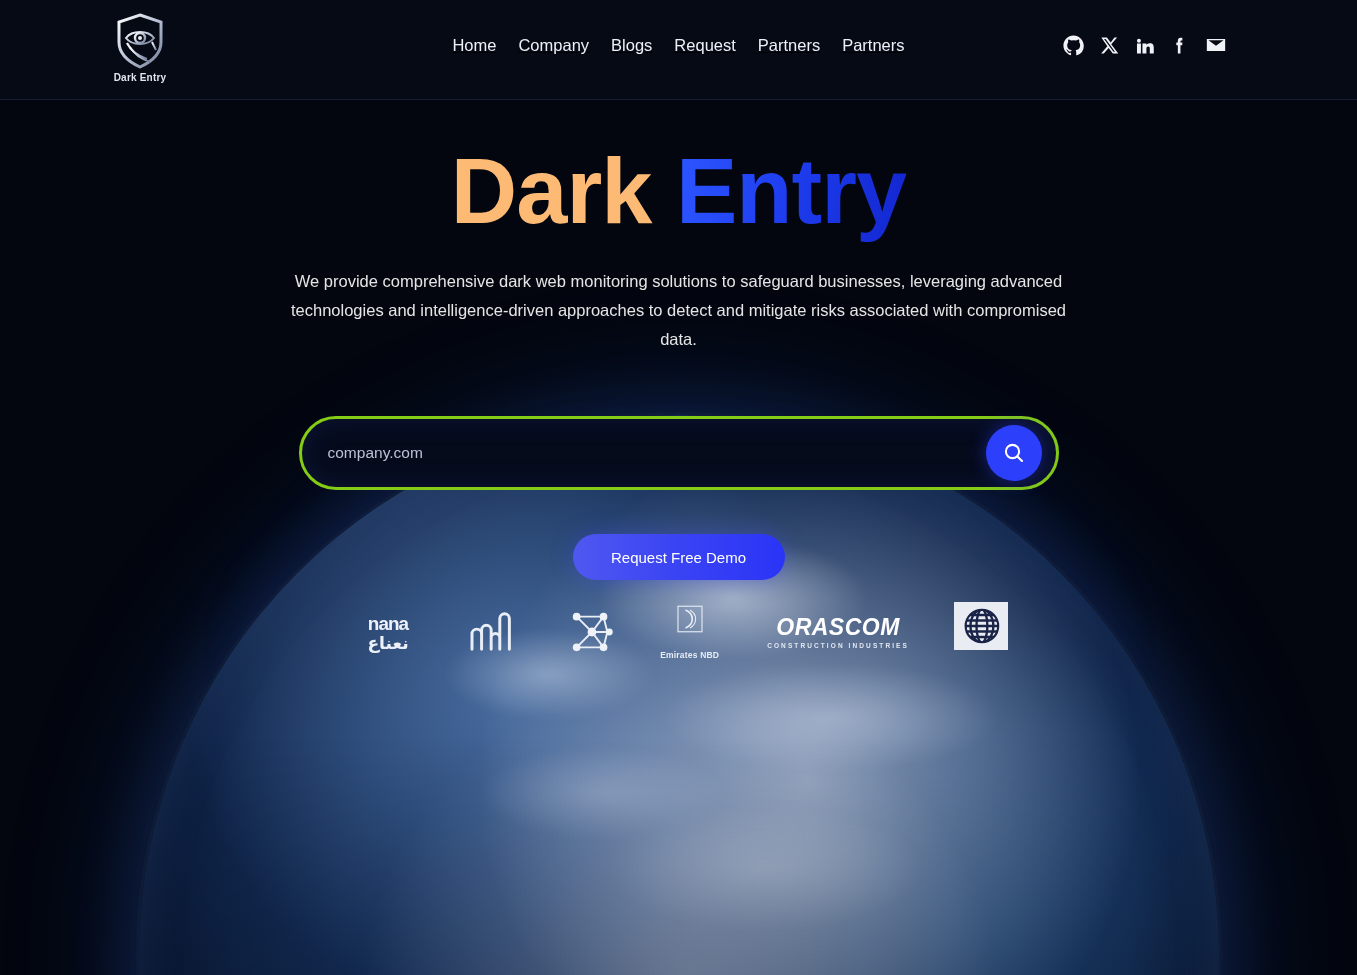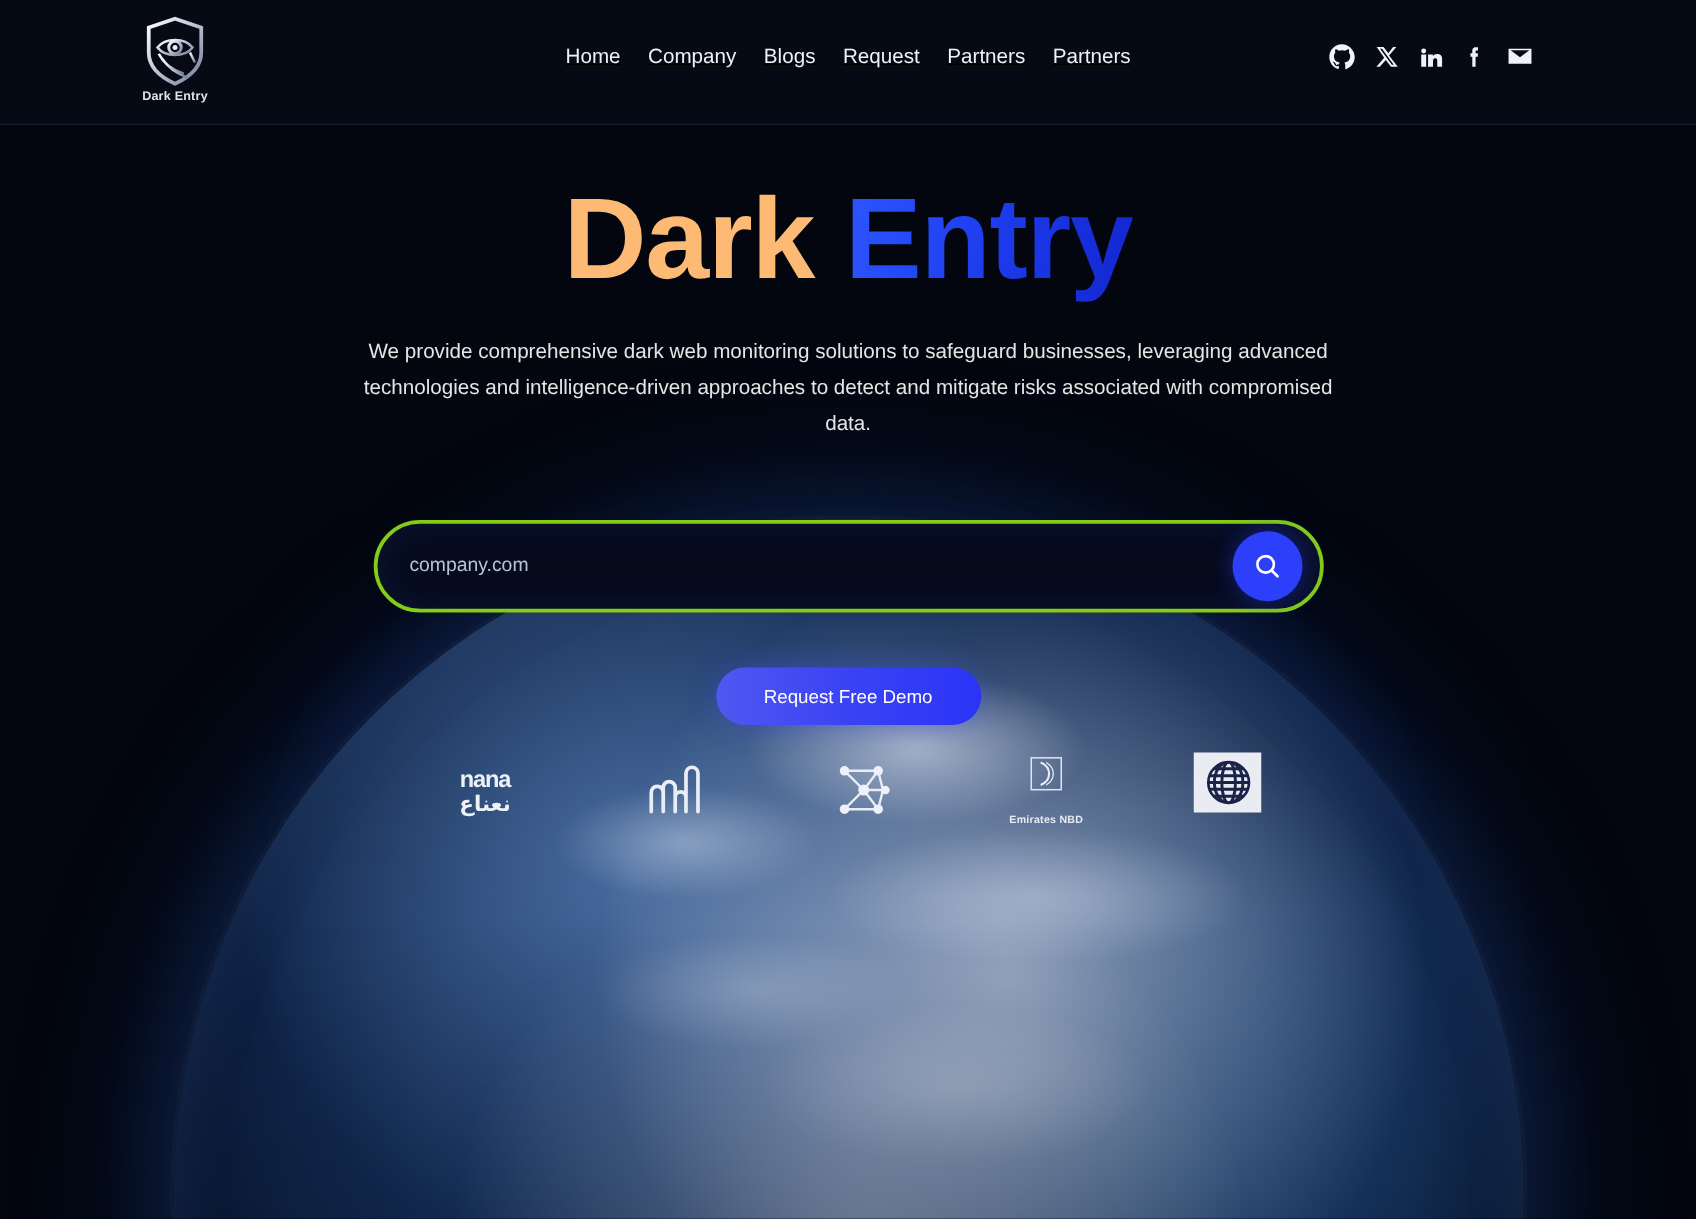--- a/index.html
+++ b/index.html
@@ -278,20 +278,24 @@
 
       <div class="logo logo-enbd">
         <svg viewBox="0 0 40 38" width="30" height="30">
           <rect x="4" y="2" width="32" height="34" fill="none" stroke="#dfe5f0" stroke-width="1.6"></rect>
           <path d="M14 7 C26 12 26 26 14 31" fill="none" stroke="#e9edf6" stroke-width="2.2"></path>
           <path d="M20 7 C30 13 30 25 20 31" fill="none" stroke="#e9edf6" stroke-width="1.4"></path>
         </svg>
         <span class="enbd-text">Emirates NBD</span>
       </div>
 
+      <div class="logo logo-orascom">
+        <span class="oras-main">ORASCOM</span>
+        <span class="oras-sub">CONSTRUCTION INDUSTRIES</span>
+      </div>
 
       <div class="logo logo-globe">
         <svg viewBox="0 0 46 46" width="42" height="42">
           <defs>
               <clipPath id="gc">
                 <circle cx="24" cy="23" r="18"></circle>
               </clipPath>
             </defs>
           <g clip-path="url(#gc)" stroke="#1a2448" stroke-width="2.6" fill="none">
             <ellipse cx="24" cy="23" rx="18" ry="18"></ellipse>

